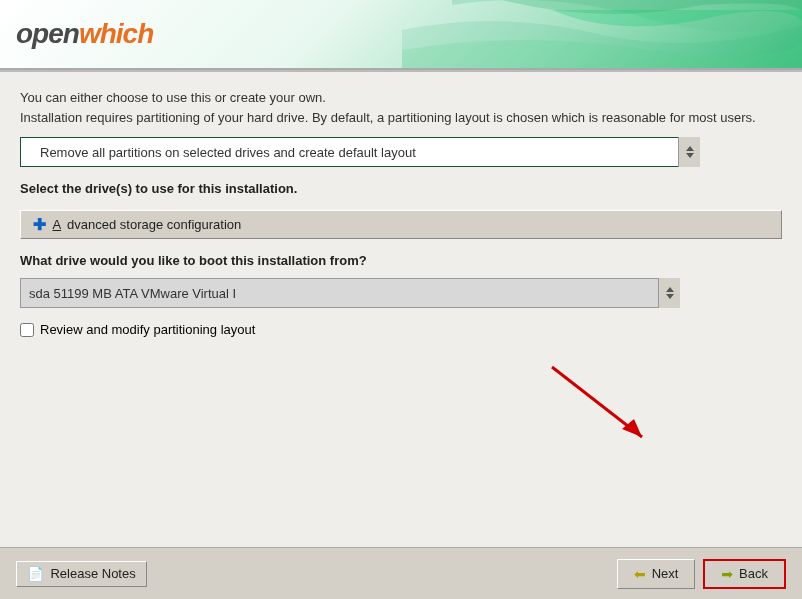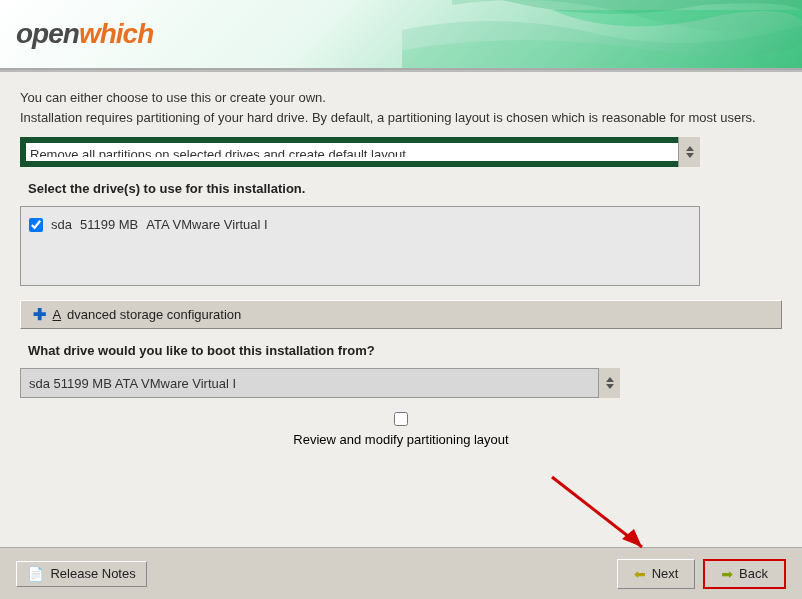--- a/index.html
+++ b/index.html
@@ -58,23 +58,23 @@
     .intro-text {
       color: #333;
       line-height: 1.5;
     }
     .dropdown-wrapper {
       position: relative;
       width: 680px;
     }
     .dropdown-wrapper select {
       width: 100%;
-      padding: 4px 4px;
+      padding: 4px 19px;
       background: #fff;
-      border: 6px solid #14532d;
+      border: 1px solid #14532d;
       font-size: 13px;
       color: #333;
       height: 30px;
       appearance: none;
       -webkit-appearance: none;
       cursor: pointer;
     }
     .dropdown-arrow {
       position: absolute;
       right: 0;
@@ -100,21 +100,20 @@
       width: 0; height: 0;
       border-left: 4px solid transparent;
       border-right: 4px solid transparent;
       border-top: 5px solid #555;
     }
 
     .section-label {
       font-weight: bold;
       color: #222;
       margin-top: 4px;
-      margin-left: 8px;
     }
 
     
     .drive-list {
       border: 1px solid #999;
       background: #e8e8e8;
       padding: 8px;
       min-height: 80px;
       width: 680px;
     }
@@ -146,21 +145,21 @@
       color: #222;
       margin-top: 4px;
     }
     .adv-storage-btn u {
       text-decoration: underline;
     }
 
     
     .boot-dropdown-wrapper {
       position: relative;
-      width: 600px;
+      width: 660px;
       border-radius: 14px;
     }
     .boot-dropdown-wrapper select {
       width: 100%;
       padding: 4px 8px;
       background: #d8d8d8;
       border: 1px solid #999;
       font-size: 13px;
       color: #333;
       height: 30px;
@@ -168,21 +167,20 @@
       -webkit-appearance: none;
       cursor: pointer;
     }
 
     
     .checkbox-row {
       display: flex;
       align-items: center;
       gap: 6px;
       margin-top: 4px;
-      flex-direction: column;
     }
     .checkbox-row input[type=checkbox] {
       width: 14px;
       height: 14px;
       cursor: pointer;
     }
 
     
     .arrow-container {
       flex: 1;
@@ -273,28 +271,20 @@
   <div class="dropdown-wrapper">
     <select><option>Remove all partitions on selected drives and create default layout</option><option>Remove all partitions on selected system drives and create default layout</option><option>Use free space on selected drives and create default layout</option><option>Create custom layout</option></select>
     <div class="dropdown-arrow">
       <div class="arr-up"></div>
       <div class="arr-down"></div>
     </div>
   </div>
 
   <div class="section-label">Select the drive(s) to use for this installation.</div>
 
-  <div class="drive-list">
-    <div class="drive-item">
-      <input type="checkbox" checked="" style="">
-      <span>sda</span>
-      <span>    51199 MB</span>
-      <span>    ATA VMware Virtual I</span>
-    </div>
-  </div>
 
   <button class="adv-storage-btn"><span style="color:#1060c0;font-size:16px;font-weight:bold;">✚</span> <u>A</u>dvanced storage configuration</button>
 
   <div class="section-label">What drive would you like to boot this installation from?</div>
 
   <div class="boot-dropdown-wrapper">
     <select><option>sda    51199 MB ATA VMware Virtual I</option></select>
     <div class="dropdown-arrow">
       <div class="arr-up"></div>
       <div class="arr-down"></div>

